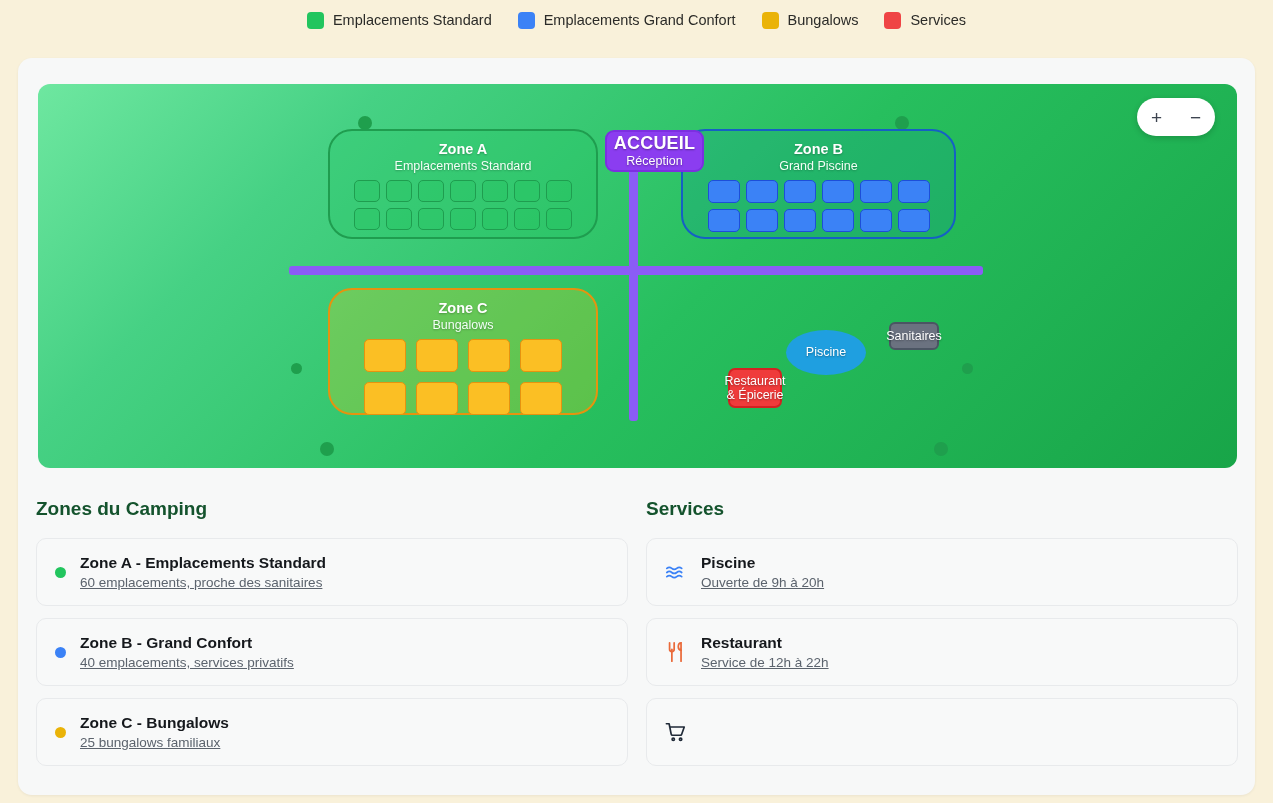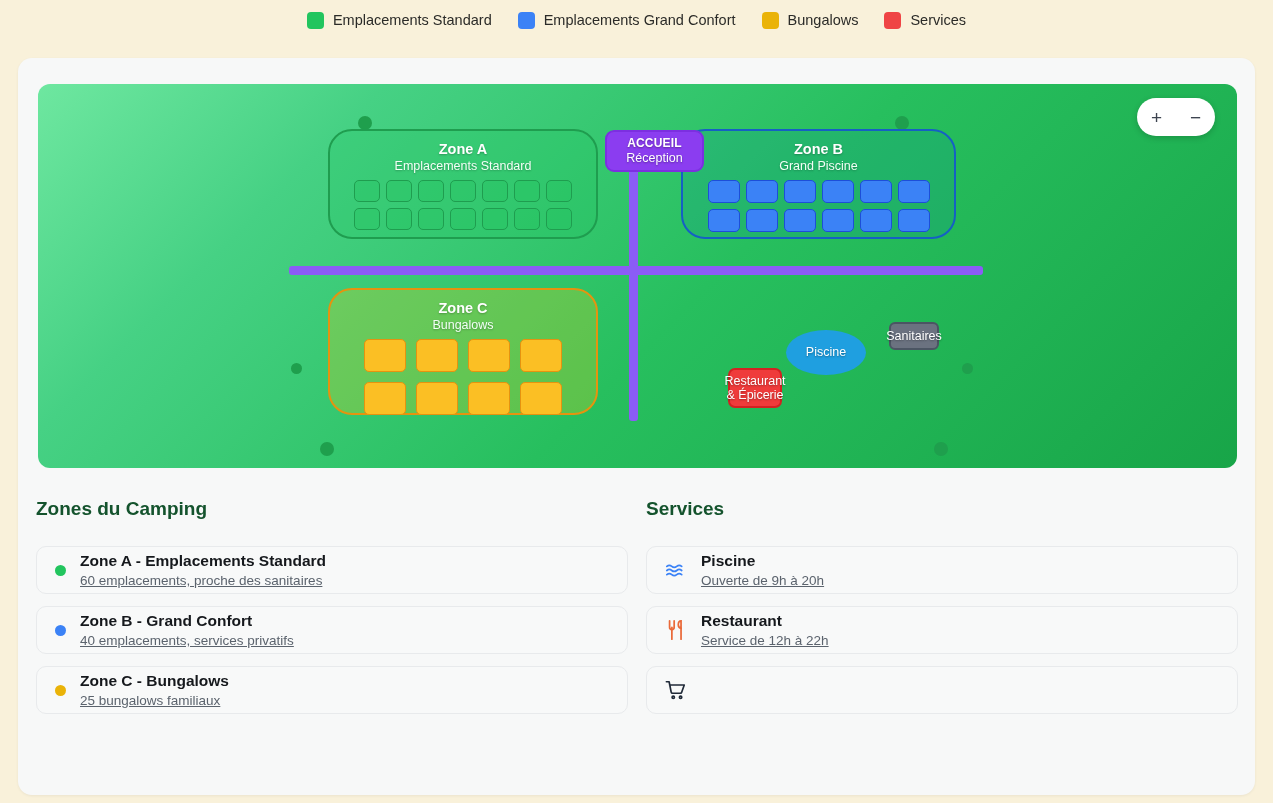--- a/index.html
+++ b/index.html
@@ -97,21 +97,21 @@
     color: #ffffff;
     font-size: 12.5px;
     line-height: 1.15;
     text-shadow: 0 1px 2px rgba(0,0,0,.35);
     white-space: nowrap;
   }
   .marker-accueil {
     left: 567px; top: 46px; width: 99px; height: 42px;
     background: #8b3df0; border: 2px solid #7c2fe0; border-radius: 9px;
   }
-  .marker-accueil .m-title { font-weight: bold; font-size: 12px; letter-spacing: .2px; text-align: center; }
+  .marker-accueil .m-title { font-weight: bold; font-size: 18px; letter-spacing: .2px; text-align: center; }
   .marker-piscine {
     left: 748px; top: 246px; width: 80px; height: 45px;
     background: #1f9fe0; border-radius: 50%;
   }
   .marker-sanitaires {
     left: 851px; top: 210px; width: 50px; height: 28px;
     background: #6b7280; border: 2px solid #4b5563; border-radius: 6px; margin-top: 28px;
   }
   .marker-restaurant {
     left: 690px; top: 284px; width: 54px; height: 40px;
@@ -136,27 +136,27 @@
   .lists {
     position: absolute;
     left: 18px; top: 440px;
     width: 1202px;
     display: flex;
     gap: 18px;
   }
   .col { width: 592px; }
   .col-title {
     font-size: 19px; font-weight: bold; color: #14532d;
-    margin-bottom: 26px;
+    margin-bottom: 18px;
   }
   .card {
     background: #f8f9f9;
     border: 1px solid #e8eaec;
     border-radius: 10px;
-    height: 48px;
+    height: 68px;
     margin-bottom: 12px;
     display: flex;
     align-items: center;
     padding: 16px 18px;
     gap: 14px;
   }
   .dot { width: 11px; height: 11px; border-radius: 50%; flex: 0 0 auto; }
   .card-text { display: flex; flex-direction: column; gap: 3px; }
   .card-title { font-size: 15.5px; font-weight: bold; color: #15181c; }
   .card-sub { font-size: 13.5px; color: #5b636d; text-decoration: underline; }

